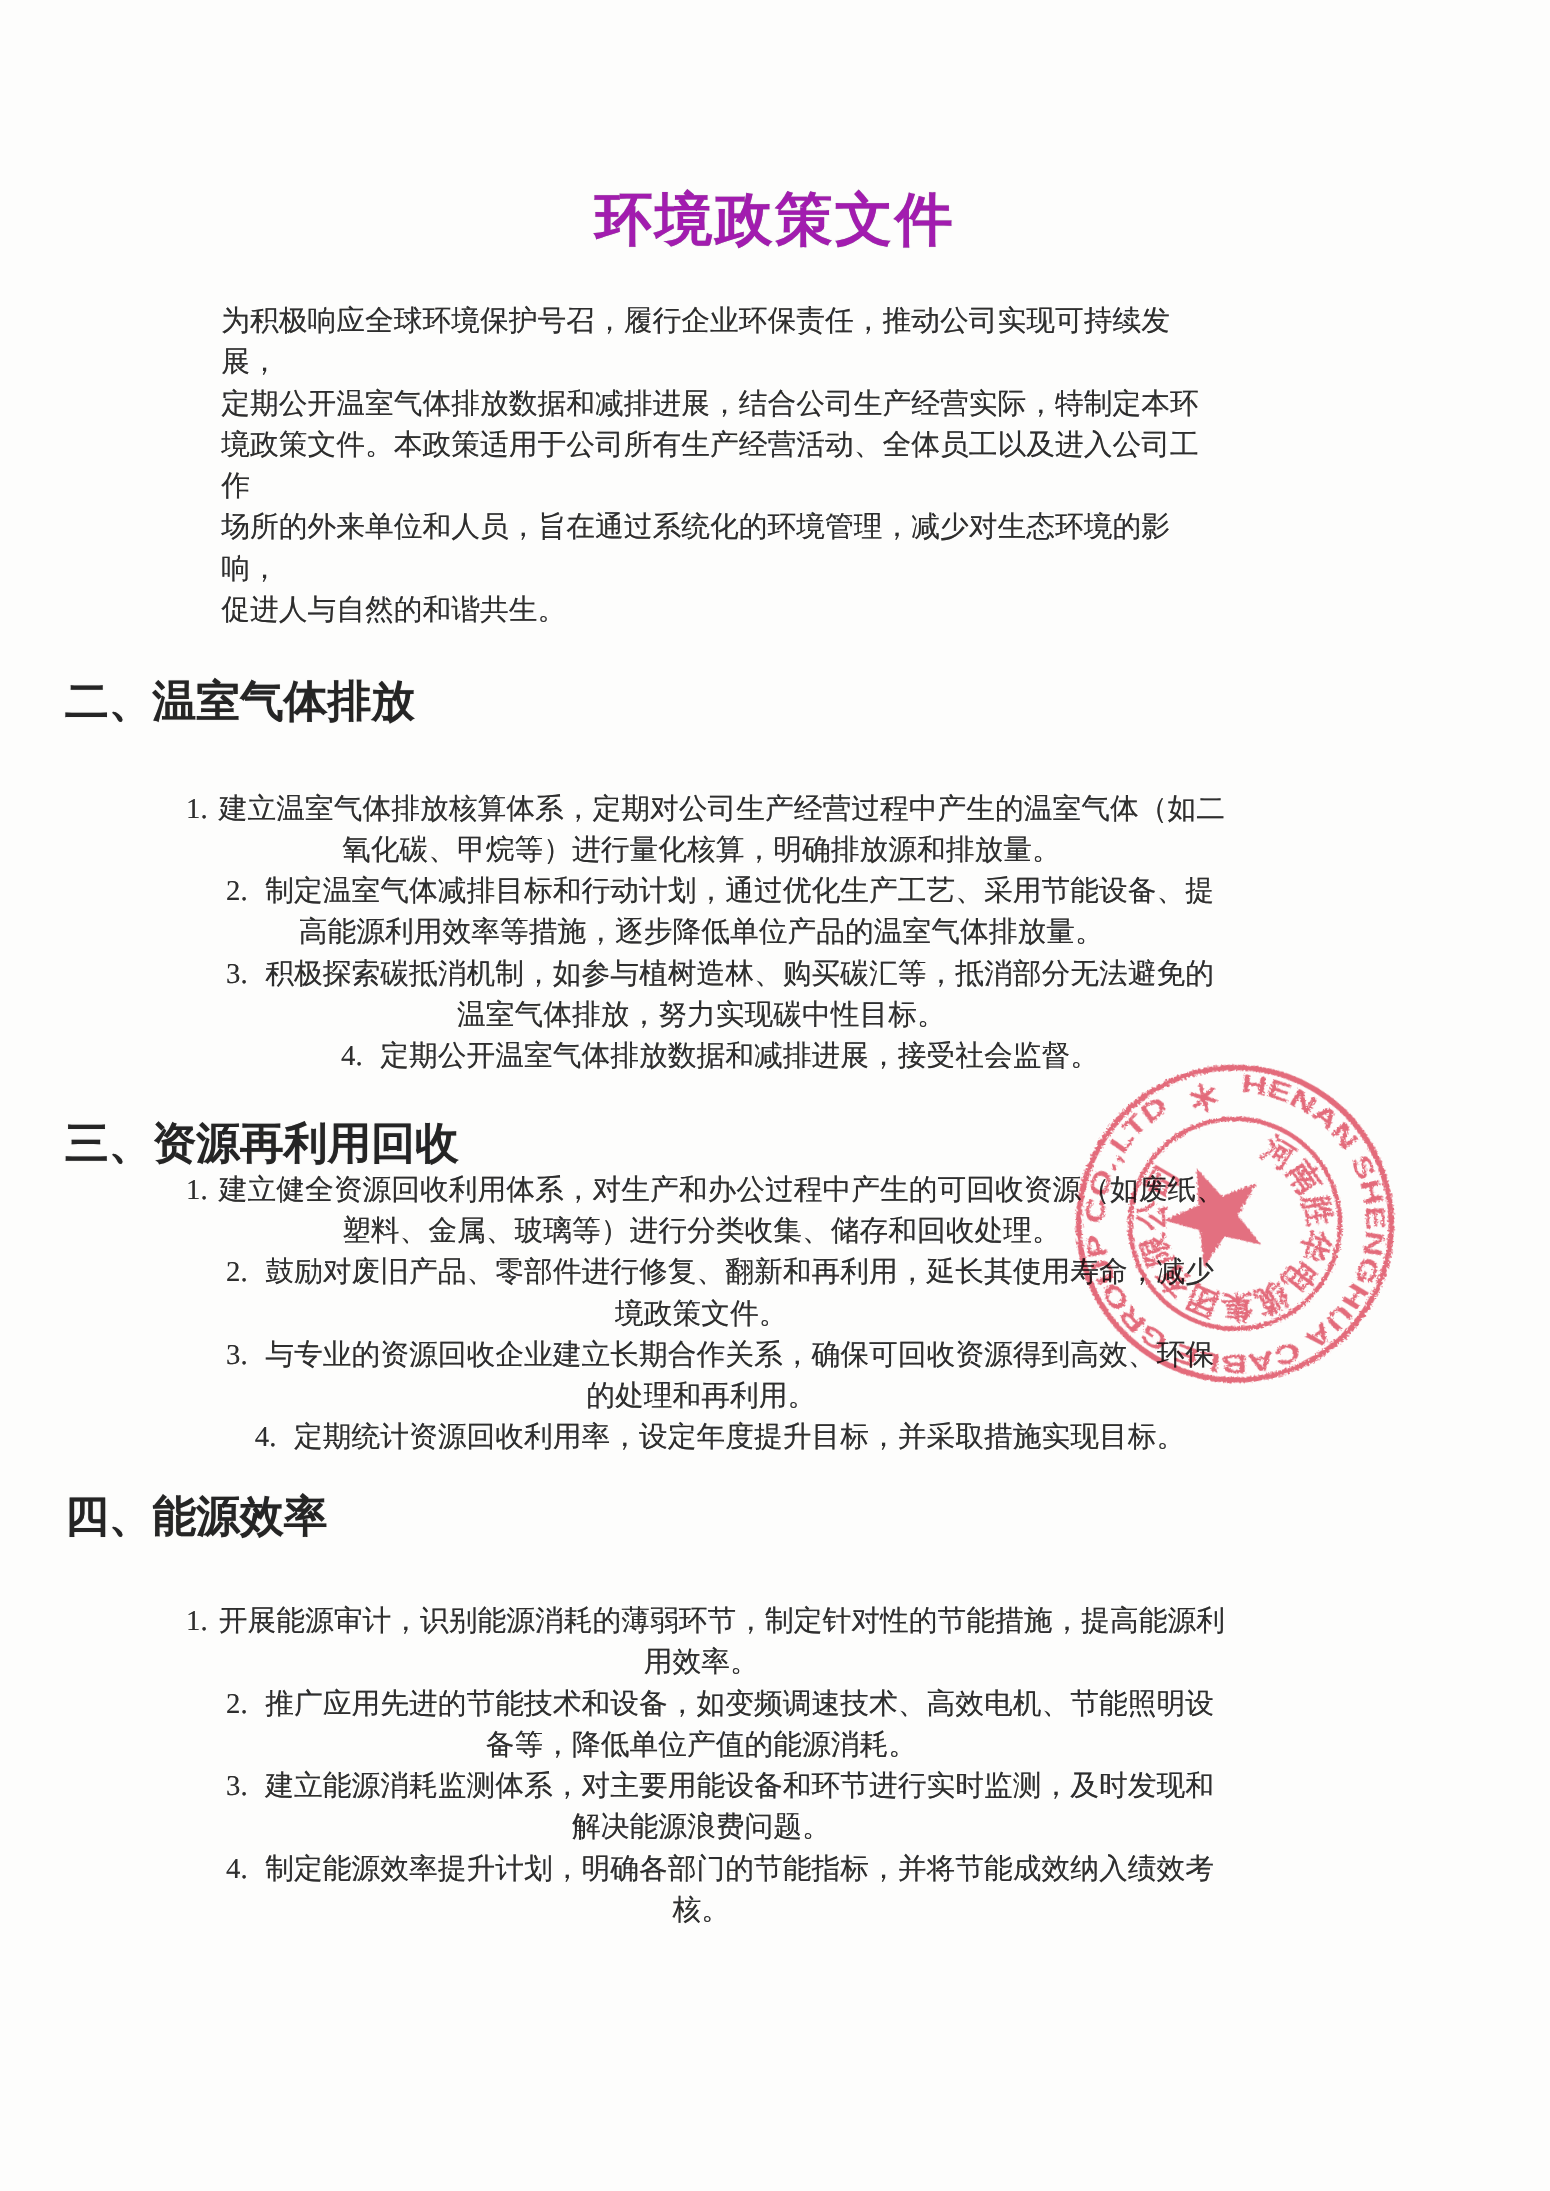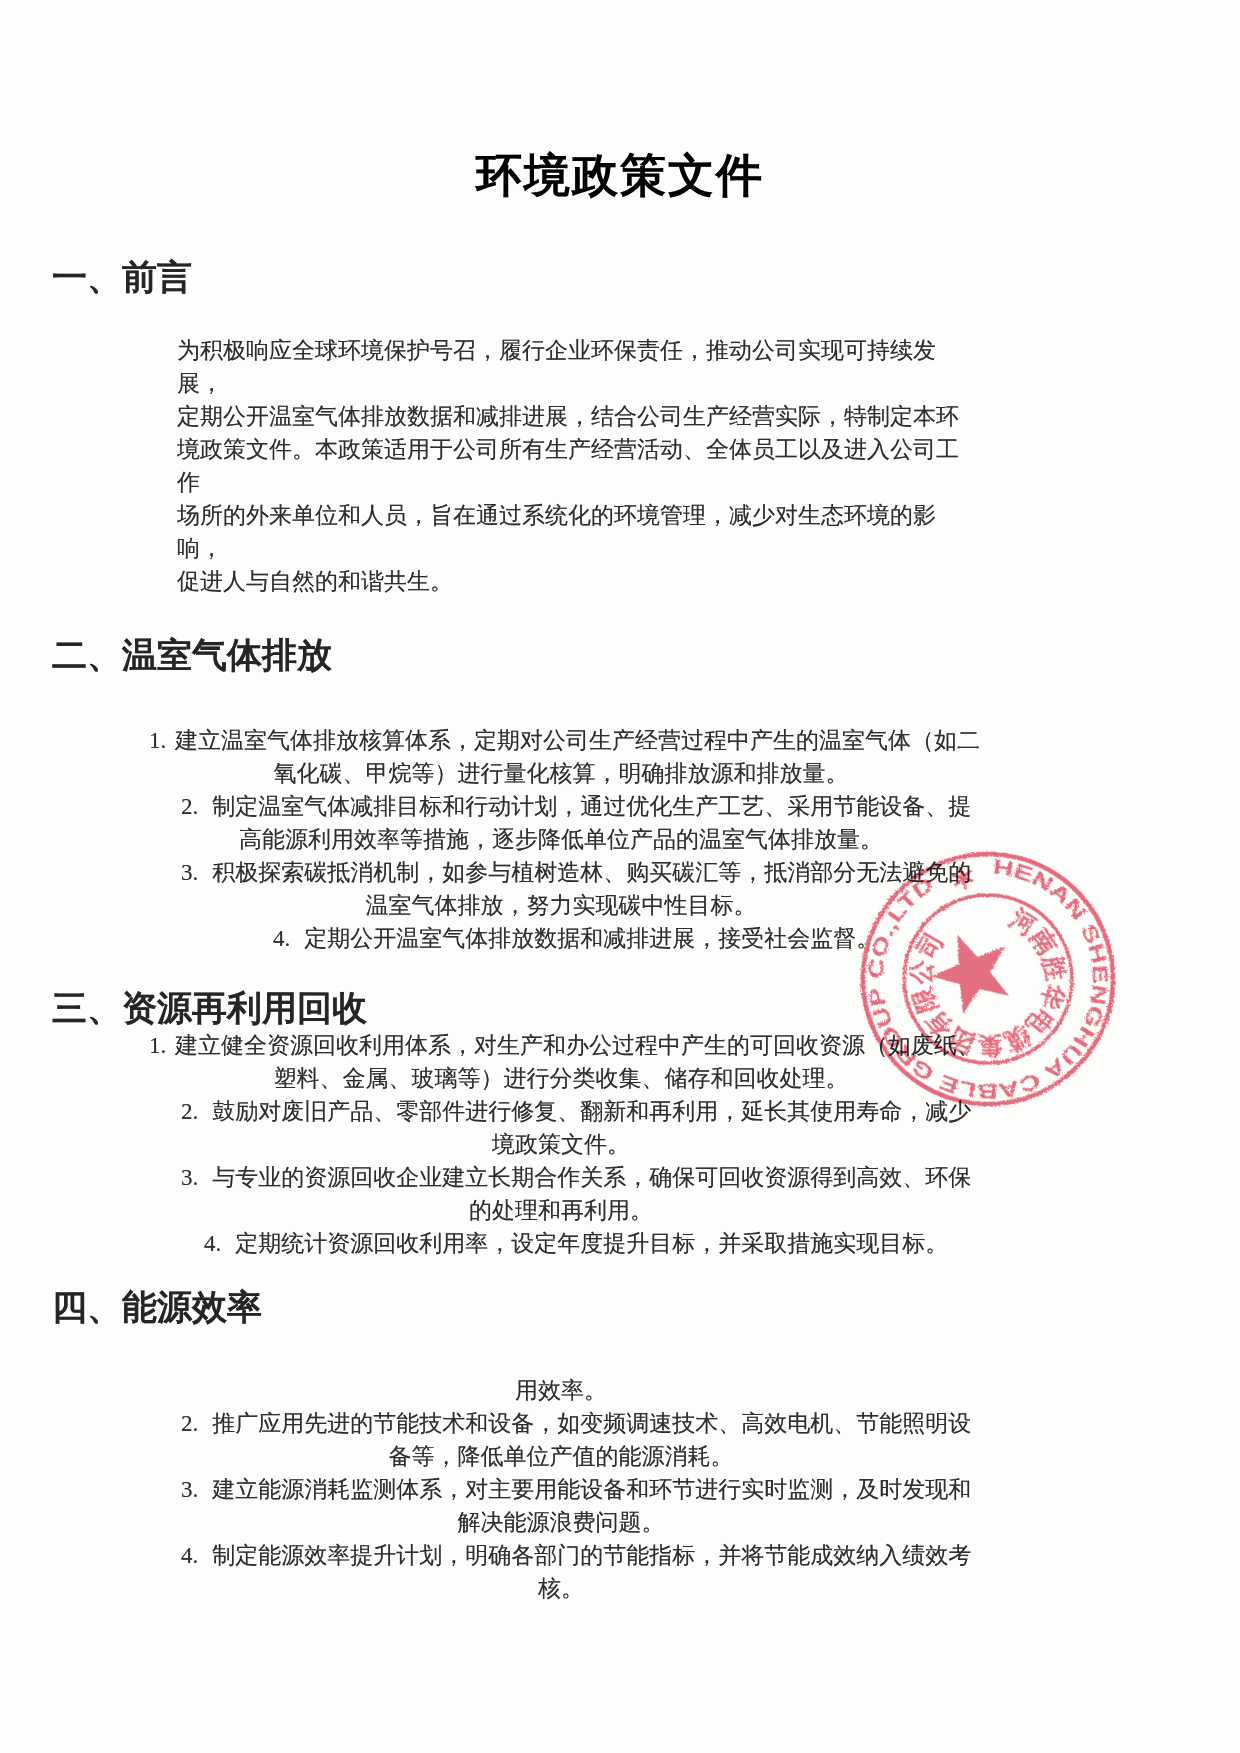--- a/index.html
+++ b/index.html
@@ -12,21 +12,21 @@
     color:#2e2e2e;
   }
   .title{
     margin:0;
     padding-top:148px;
     text-align:center;
     font-size:46px;
     line-height:56px;
     font-weight:bold;
     letter-spacing:2px;
-    color:#000000;
+    color:#a21caf;
     text-shadow:0 0 0.6px rgba(40,40,40,.5);
   }
   .sec-heading{
     margin:0 0 0 52px;
     font-size:35px;
     line-height:40px;
     font-weight:bold;
     color:#252525;
     text-shadow:0 0 0.6px rgba(40,40,40,.45);
   }
@@ -90,21 +90,20 @@
   .stamp .star{fill:#e0566a;}
   .stamp .ast{stroke:#e04f63;stroke-width:3;stroke-linecap:round;}
 </style>
 </head>
 <body>
 
 <div class="page">
 
   <h1 class="title">环境政策文件</h1>
 
-  <h2 class="sec-heading" id="h-s1">一、前言</h2>
   <div class="para" id="para-s1">
       <div class="pline">为积极响应全球环境保护号召，履行企业环保责任，推动公司实现可持续发展，</div>
       <div class="pline">定期公开温室气体排放数据和减排进展，结合公司生产经营实际，特制定本环</div>
       <div class="pline">境政策文件。本政策适用于公司所有生产经营活动、全体员工以及进入公司工作</div>
       <div class="pline">场所的外来单位和人员，旨在通过系统化的环境管理，减少对生态环境的影响，</div>
       <div class="pline">促进人与自然的和谐共生。</div>
     </div>
 
   <h2 class="sec-heading" id="h-s2">二、温室气体排放</h2>
   <div class="list" id="list-s2">
@@ -123,20 +122,21 @@
       <div class="lline cont"><span>塑料、金属、玻璃等）进行分类收集、储存和回收处理。</span></div>
       <div class="lline inum"><span class="num">2.</span><span>鼓励对废旧产品、零部件进行修复、翻新和再利用，延长其使用寿命，减少</span></div>
       <div class="lline cont"><span>境政策文件。</span></div>
       <div class="lline inum"><span class="num">3.</span><span>与专业的资源回收企业建立长期合作关系，确保可回收资源得到高效、环保</span></div>
       <div class="lline cont"><span>的处理和再利用。</span></div>
       <div class="lline inum"><span class="num">4.</span><span>定期统计资源回收利用率，设定年度提升目标，并采取措施实现目标。</span></div>
     </div>
 
   <h2 class="sec-heading" id="h-s4">四、能源效率</h2>
   <div class="list" id="list-s4">
+      <div class="lline hang"><span class="num">1.</span><span>开展能源审计，识别能源消耗的薄弱环节，制定针对性的节能措施，提高能源利</span></div>
       <div class="lline cont"><span>用效率。</span></div>
       <div class="lline inum"><span class="num">2.</span><span>推广应用先进的节能技术和设备，如变频调速技术、高效电机、节能照明设</span></div>
       <div class="lline cont"><span>备等，降低单位产值的能源消耗。</span></div>
       <div class="lline inum"><span class="num">3.</span><span>建立能源消耗监测体系，对主要用能设备和环节进行实时监测，及时发现和</span></div>
       <div class="lline cont"><span>解决能源浪费问题。</span></div>
       <div class="lline inum"><span class="num">4.</span><span>制定能源效率提升计划，明确各部门的节能指标，并将节能成效纳入绩效考</span></div>
       <div class="lline cont"><span>核。</span></div>
     </div>
 
   <svg class="stamp" viewBox="-151 -151 302 302" xmlns="http://www.w3.org/2000/svg">

